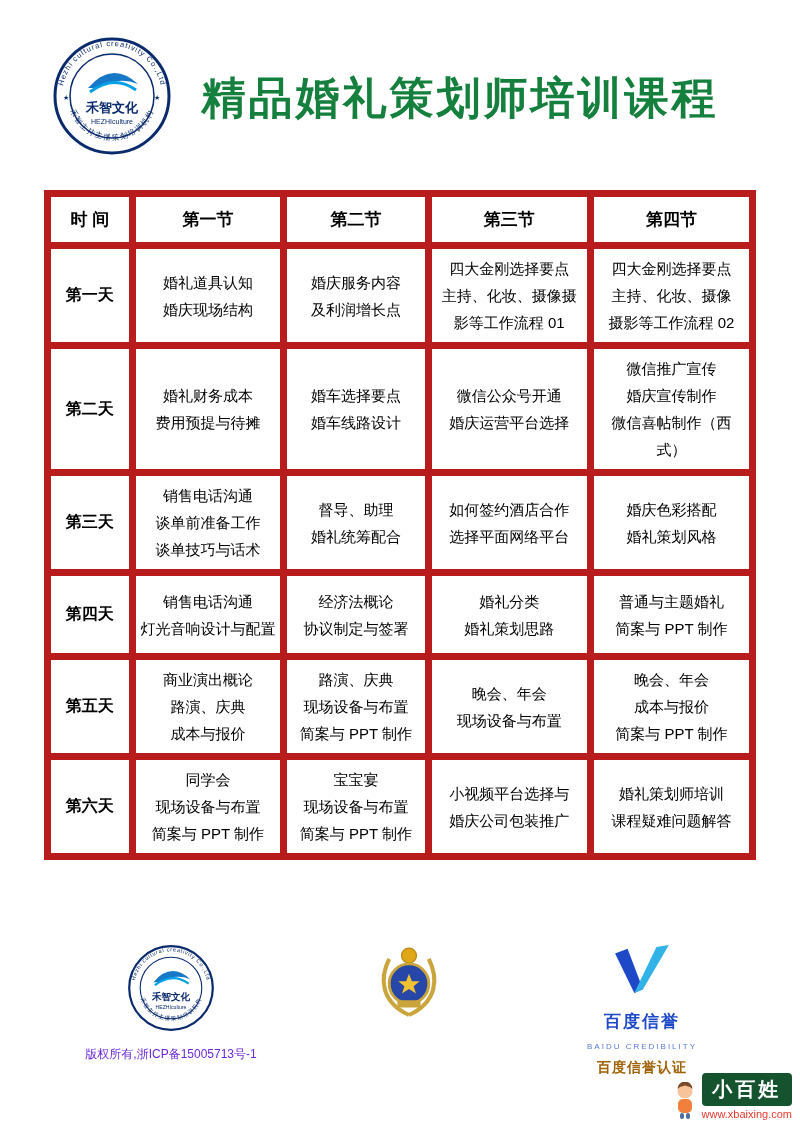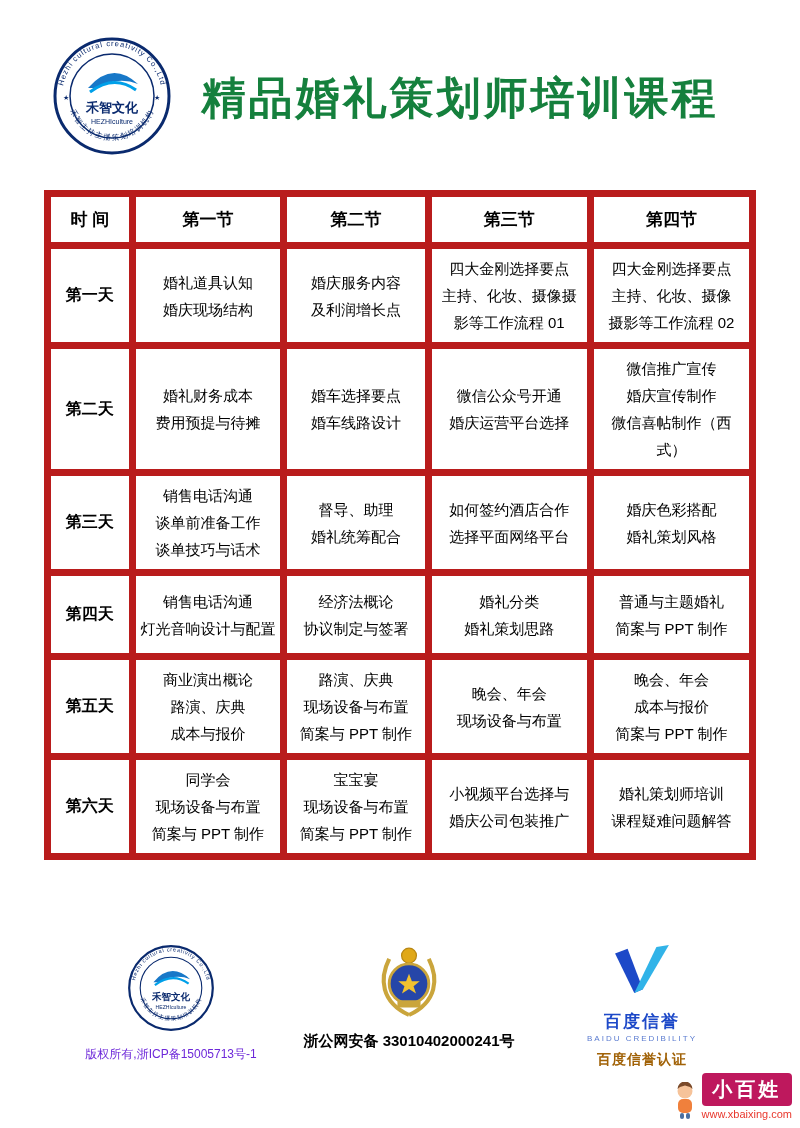--- a/index.html
+++ b/index.html
@@ -94,42 +94,42 @@
     margin-top: 12px;
     font-size: 17px;
     font-weight: bold;
     color: #1d49c8;
     letter-spacing: 2px;
   }
   .baidu-sub {
     font-size: 8px;
     color: #5a7bd0;
     letter-spacing: 2px;
-    margin-top: 1px;
+    margin-top: 9px;
   }
   .baidu-cert {
     margin-top: 8px;
     font-size: 14px;
     font-weight: bold;
     color: #a16207;
     letter-spacing: 1px;
   }
 
   
   .watermark {
     position: absolute;
     right: 8px;
     bottom: 8px;
     display: flex;
     align-items: flex-end;
     gap: 4px;
   }
   .wm-text-col { text-align: center; }
   .wm-box {
-    background: #be185d;
+    background: #14532d;
     color: #fff;
     font-size: 20px;
     font-weight: bold;
     letter-spacing: 3px;
     padding: 3px 10px;
     border-radius: 4px;
   }
   .wm-url {
     margin-top: 2px;
     font-size: 11px;
@@ -289,21 +289,20 @@
 
     <div class="footer-block mid">
       <svg width="66" height="76" viewBox="0 0 80 92">
         <path d="M 16,18 C 4,42 6,70 40,86" stroke="#caa53c" stroke-width="5" fill="none"></path>
         <path d="M 64,18 C 76,42 74,70 40,86" stroke="#caa53c" stroke-width="5" fill="none"></path>
         <circle cx="40" cy="14" r="9" fill="#e0a818" stroke="#b88612" stroke-width="1.5"></circle>
         <circle cx="40" cy="48" r="24" fill="#2646a8" stroke="#caa53c" stroke-width="3.5"></circle>
         <path d="M 40,36 L 43.5,45 L 53,45 L 45.5,51 L 48.5,60 L 40,54.5 L 31.5,60 L 34.5,51 L 27,45 L 36.5,45 Z" fill="#f2c230"></path>
         <rect x="26" y="68" width="28" height="9" rx="2" fill="#caa53c"></rect>
       </svg>
-      <div class="police-text">浙公网安备 33010402000241号</div>
     </div>
 
     <div class="footer-block right">
       <svg width="58" height="50" viewBox="0 0 60 52">
         <polygon points="2,10 15,5 31,47 22,51" fill="#1d49c8"></polygon>
         <polygon points="58,1 45,3 22,51 31,47" fill="#31b3e8"></polygon>
       </svg>
       <div class="baidu-title">百度信誉</div>
       <div class="baidu-sub">BAIDU CREDIBILITY</div>
       <div class="baidu-cert">百度信誉认证</div>

